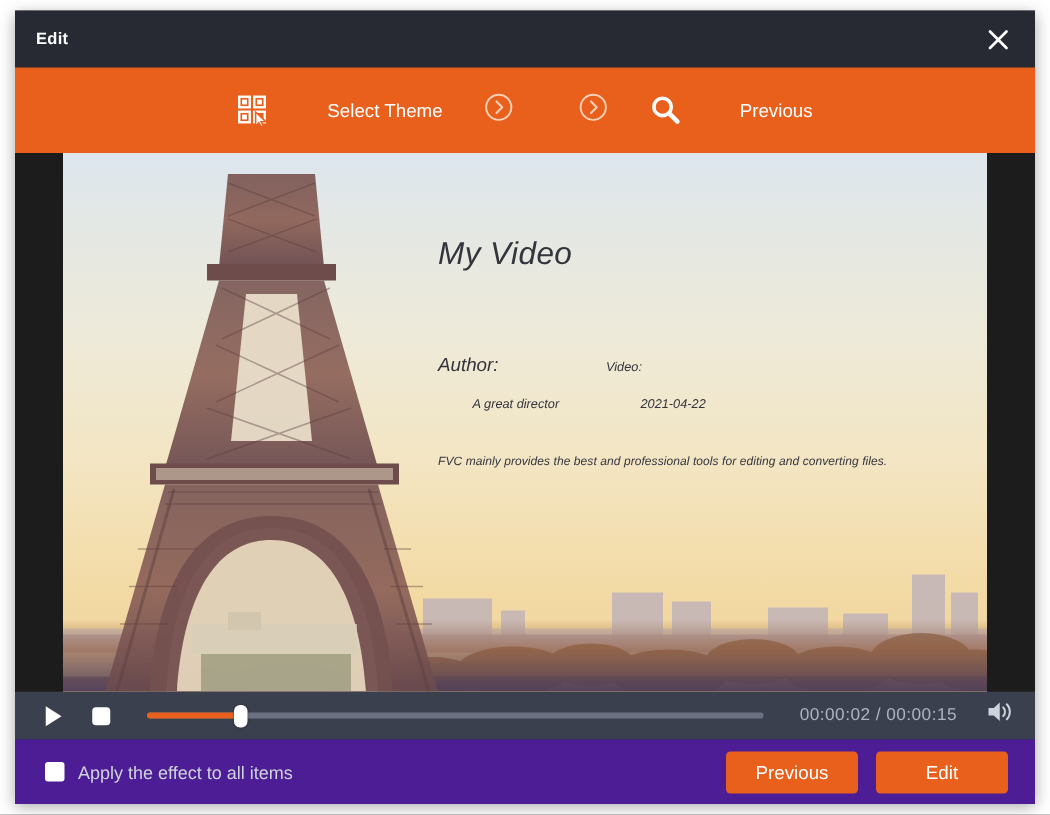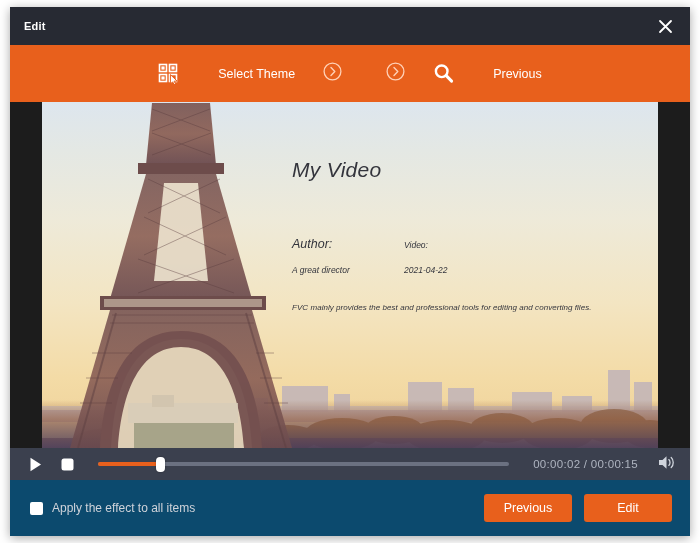--- a/index.html
+++ b/index.html
@@ -156,21 +156,21 @@
     color: #33343c;
   }
   .vt-lbl-time {
     font-size: 8.5px;
     color: #33343c;
   }
   .vt-val {
     font-size: 8.5px;
     color: #33343c;
   }
-  .vt-meta-vals { display: flex; margin-top: 7px; }
+  .vt-meta-vals { display: flex; margin-top: 7px; margin-left: 23px; }
   .vt-desc {
     margin-top: 26px;
     font-size: 8px;
     color: #34353d;
     letter-spacing: 0.05px;
   }
 
   
   .player-bar {
     height: 32px;
@@ -238,22 +238,22 @@
     width: 20px;
     height: 20px;
     display: flex;
     align-items: center;
     justify-content: center;
     cursor: pointer;
   }
 
   
   .footer {
-    height: 56px;
-    background: #0c4a6e;
+    height: 43px;
+    background: #4c1d95;
     display: flex;
     align-items: center;
     justify-content: space-between;
     padding: 0 18px 0 20px;
     flex: 0 0 auto;
   }
   .chk-wrap {
     display: flex;
     align-items: center;
     gap: 9px;

